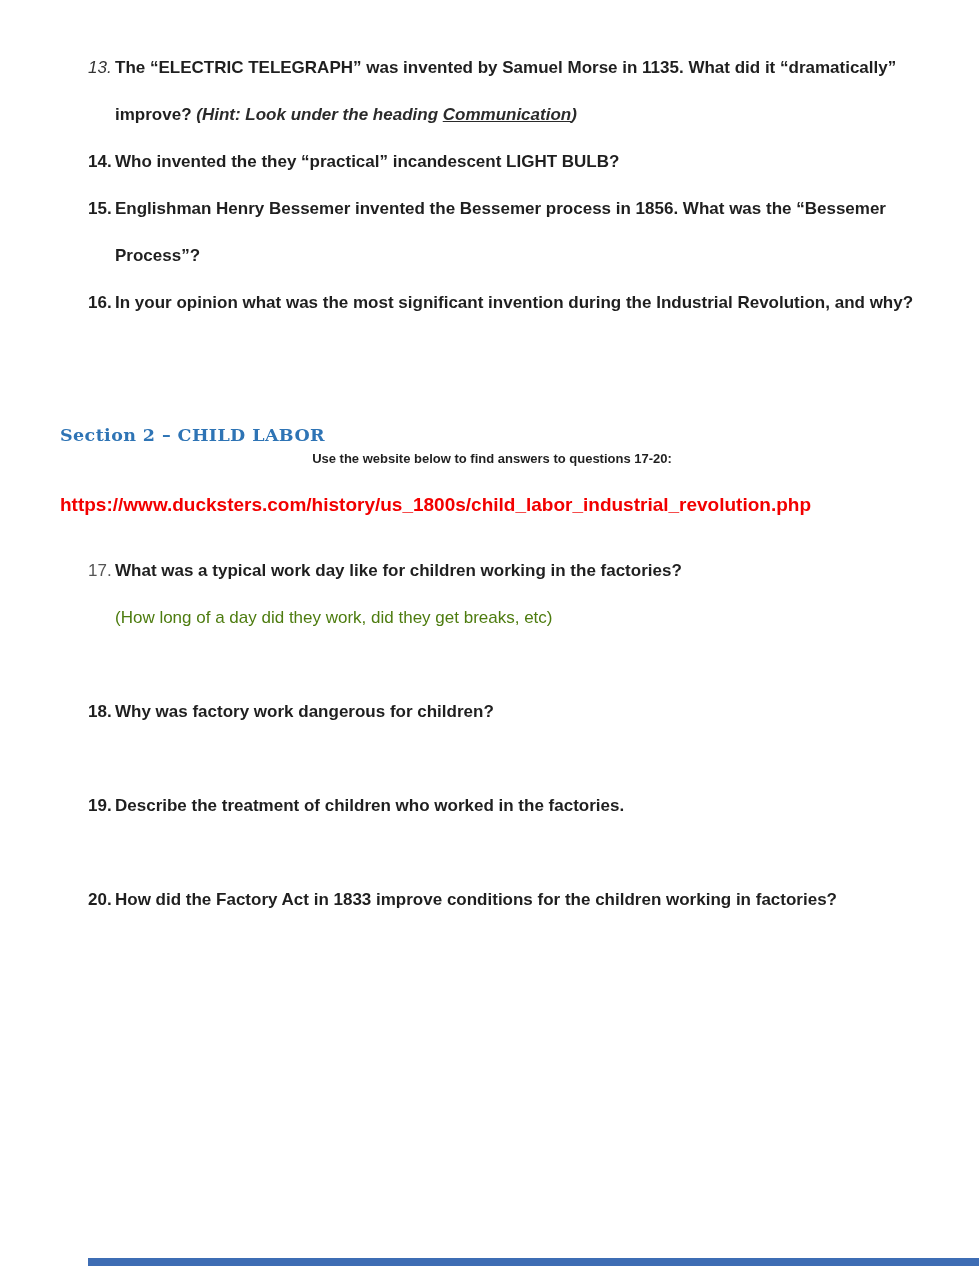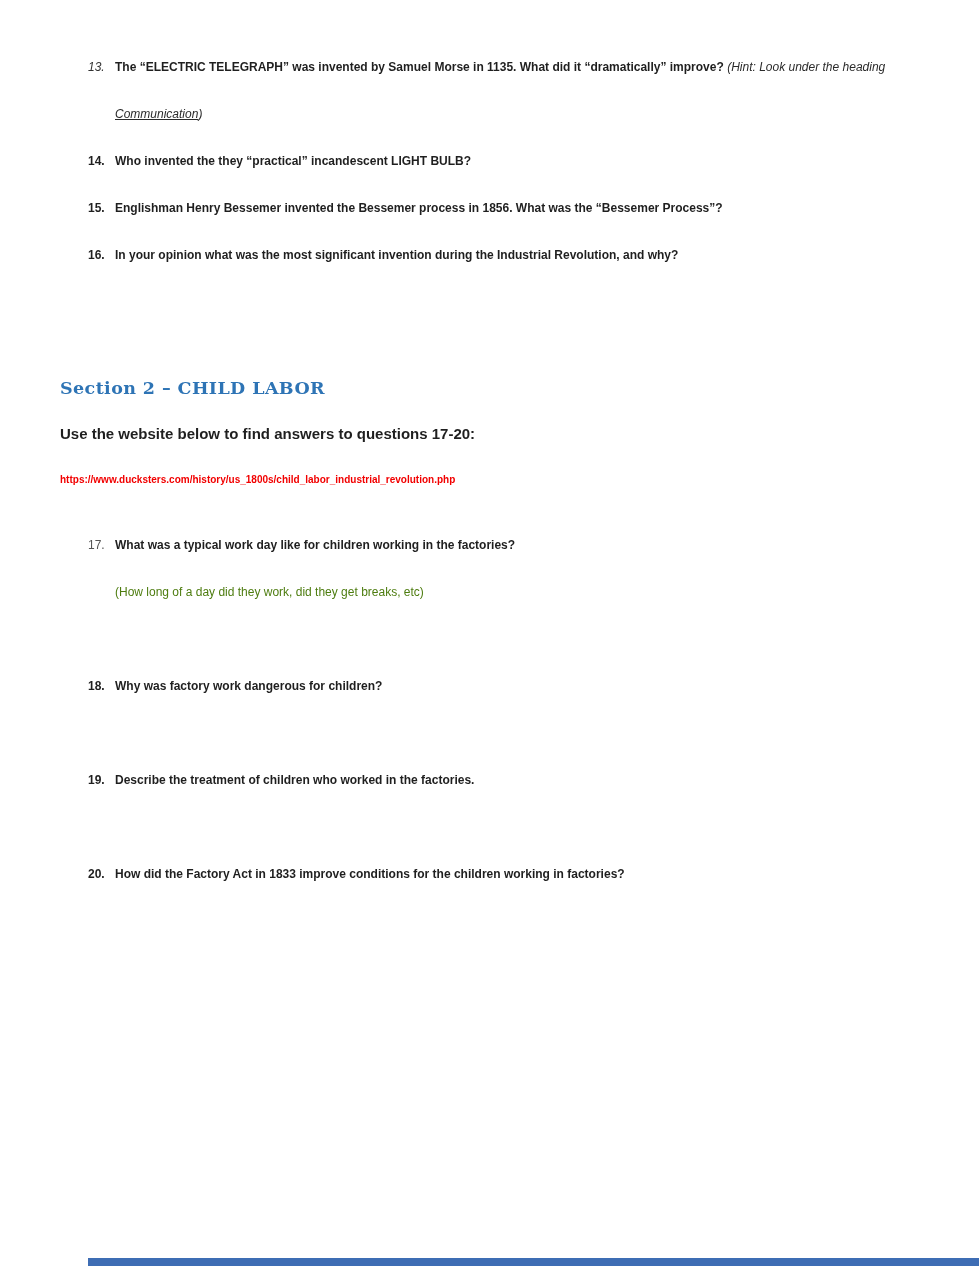--- a/index.html
+++ b/index.html
@@ -10,51 +10,51 @@
     background: #ffffff;
     font-family: "Liberation Sans", sans-serif;
     color: #1f1f1f;
     overflow: hidden;
   }
   .content {
     padding: 44px 55px 0 60px;
   }
   
   .qlist { margin-left: 28px; }
-  .qrow { display: flex; line-height: 47px; font-size: 12px; }
+  .qrow { display: flex; line-height: 47px; font-size: 17px; }
   .qnum { flex: 0 0 27px; width: 27px; }
   .qtext { flex: 1 1 auto; max-width: 806px; }
   .b { font-weight: 700; }
   .num-italic { font-style: italic; font-weight: 400; color: #333333; }
   .num-bold { font-weight: 700; }
   .num-plain { font-weight: 400; color: #555555; }
   .u { text-decoration: underline; }
-  .hint { font-style: italic; font-weight: 400; color: #2b2b2b; }
+  .hint { font-style: italic; font-weight: 700; color: #2b2b2b; }
   .subtext { font-weight: 400; color: #4d7c0f; }
 
   .section-heading {
     margin-top: 97px;
     font-family: "DejaVu Serif", serif;
     font-weight: 700;
     font-size: 17.5px;
     line-height: 24px;
     letter-spacing: 0.4px;
     color: #2e74b5;
   }
   .instructions {
-    margin-top: 22px;
-    font-size: 15px;
+    font-size: 13px;
     font-weight: 700;
     line-height: 24px;
     color: #1f1f1f;
+    text-align: center;
   }
   .resource-url {
     display: inline-block;
     margin-top: 22px;
-    font-size: 10px;
+    font-size: 19px;
     font-weight: 700;
     line-height: 24px;
     color: #f20000;
     text-decoration: none;
     cursor: pointer;
   }
   .qlist-2 { margin-top: 30px; margin-left: 28px; }
   .gap-above { margin-top: 47px; }
 
   .bottom-bar {

